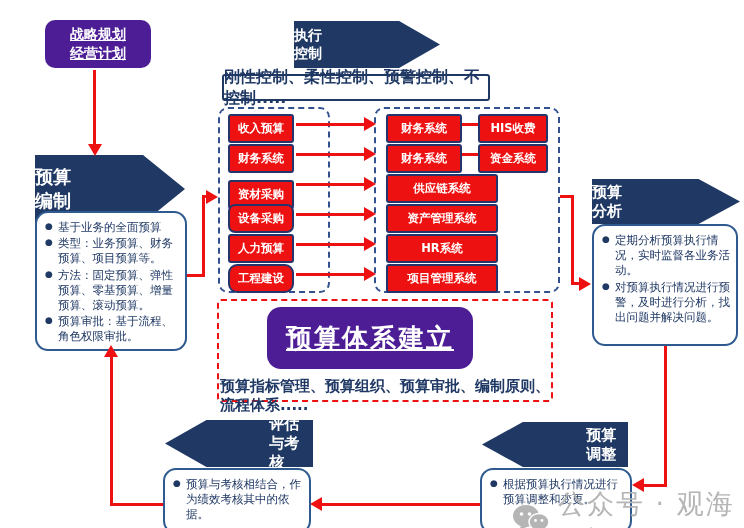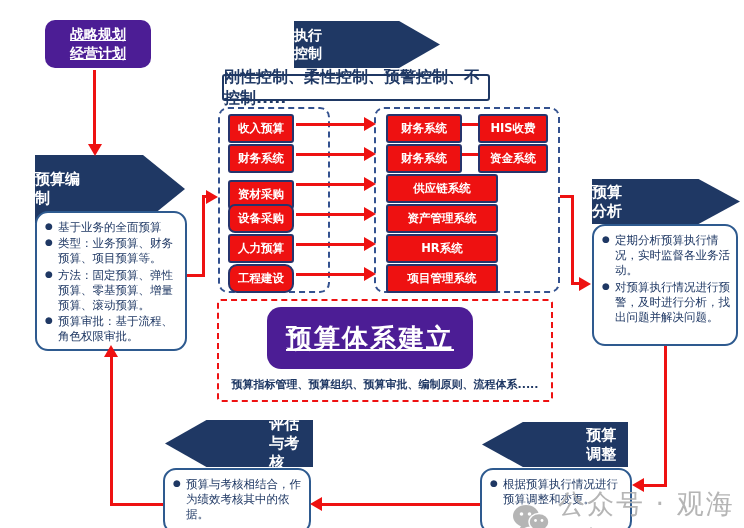--- a/index.html
+++ b/index.html
@@ -35,22 +35,22 @@
   .ah-left{position:absolute;width:0;height:0;border-top:7px solid transparent;
            border-bottom:7px solid transparent;border-right:12px solid #ee1111;}
   .ah-down{position:absolute;width:0;height:0;border-left:7px solid transparent;
            border-right:7px solid transparent;border-top:12px solid #ee1111;}
   .ah-up{position:absolute;width:0;height:0;border-left:7px solid transparent;
          border-right:7px solid transparent;border-bottom:12px solid #ee1111;}
   
   .center-title{position:absolute;left:267px;top:307px;width:206px;height:62px;border-radius:14px;
                 display:flex;align-items:center;justify-content:center;font-size:26px;font-weight:bold;
                 letter-spacing:2px;font-family:"DejaVu Serif",serif;}
-  .center-caption{position:absolute;left:220px;top:377px;width:330px;text-align:center;
-                  color:#1f3864;font-weight:bold;font-size:11px;}
+  .center-caption{position:absolute;left:220px;top:377px;width:330px;
+                  color:#1f3864;font-weight:bold;font-size:15px;}
   
   .watermark{position:absolute;left:512px;top:486px;display:flex;align-items:center;gap:8px;
              color:#b5b5b5;font-size:27px;letter-spacing:2px;}
 </style>
 </head>
 <body>
 
 <div class="stage">
 
   <div class="round-box navy" style="left:45px;top:20px;width:106px;height:48px;font-size:14px;line-height:1.35;">
@@ -123,21 +123,21 @@
   <div class="btn" style="left:386px;top:204px;width:112px;">
       <span>资产管理系统</span>
     </div>
   <div class="btn" style="left:386px;top:234px;width:112px;">
       <span>HR系统</span>
     </div>
   <div class="btn" style="left:386px;top:264px;width:112px;">
       <span>项目管理系统</span>
     </div>
 
-  <div class="arrow-r" style="left:35px;top:155px;width:150px;height:68px;font-size:15px;">
+  <div class="arrow-r" style="left:35px;top:155px;width:150px;height:68px;font-size:18px;">
     <span>预算编制</span>
   </div>
   <div class="text-box" style="left:35px;top:211px;width:152px;height:140px;">
     <div class="bullet">
         <span class="dot">●</span>
         <span class="btxt">基于业务的全面预算</span>
       </div>
     <div class="bullet">
         <span class="dot">●</span>
         <span class="btxt">类型：业务预算、财务预算、项目预算等。</span>

